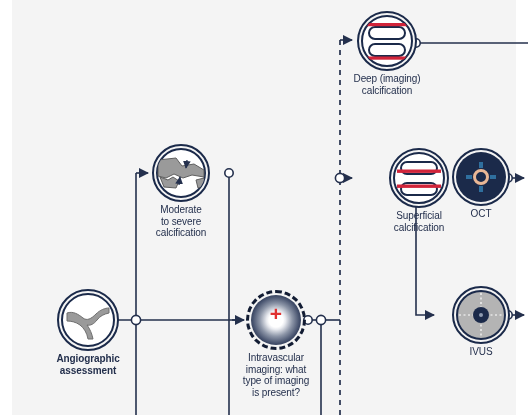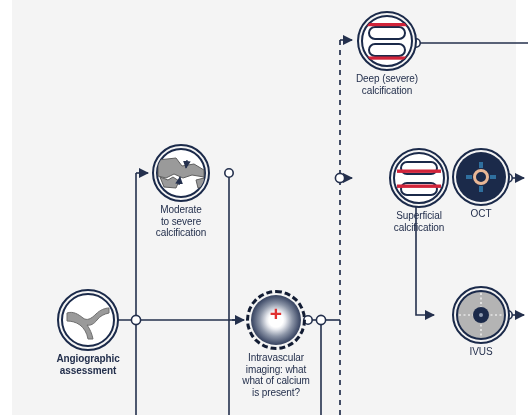--- a/index.html
+++ b/index.html
@@ -186,39 +186,39 @@
 to severe
 calcification</div>
   </div>
 
   <div class="node" style="left:246px;top:290px;width:60px;height:60px;">
     <div class="halo" style="left:0;top:0;width:60px;height:60px;"></div>
     <div class="orb" style="left:5px;top:5px;width:50px;height:50px;"></div>
     <div class="plus" style="left:5px;top:13px;width:50px;font-size:21px;line-height:21px;">+</div>
     <div class="caption" style="left:-18px;top:62px;width:96px;">Intravascular
 imaging: what
-what of calcium
+type of imaging
 is present?</div>
   </div>
 
   <div class="node" style="left:357px;top:11px;width:60px;height:60px;">
     <div class="ring ring-outer" style="left:0;top:0;width:60px;height:60px;"></div>
     <div class="ring ring-inner" style="left:4px;top:4px;width:52px;height:52px;"></div>
     <svg class="lumen" width="60" height="60" viewBox="0 0 60 60">
       <clipPath id="dclip">
           <circle cx="30" cy="30" r="25"></circle>
         </clipPath>
       <g clip-path="url(#dclip)">
         <rect x="12" y="16" width="36" height="12" rx="6" fill="#ffffff" stroke="#1b2a4a" stroke-width="2"></rect>
         <rect x="12" y="33" width="36" height="12" rx="6" fill="#ffffff" stroke="#1b2a4a" stroke-width="2"></rect>
         <rect x="8" y="12" width="44" height="3.2" fill="#d1243a"></rect>
         <rect x="8" y="45.5" width="44" height="3.2" fill="#d1243a"></rect>
       </g>
     </svg>
-    <div class="caption" style="left:-17px;top:62px;width:94px;">Deep (severe)
+    <div class="caption" style="left:-17px;top:62px;width:94px;">Deep (imaging)
 calcification</div>
   </div>
 
   <div class="node" style="left:357px;top:148px;width:60px;height:60px;margin-left:32px;">
     <div class="ring ring-outer" style="left:0;top:0;width:60px;height:60px;"></div>
     <div class="ring ring-inner" style="left:4px;top:4px;width:52px;height:52px;"></div>
     <svg class="lumen" width="60" height="60" viewBox="0 0 60 60">
       <clipPath id="sclip">
           <circle cx="30" cy="30" r="25"></circle>
         </clipPath>

